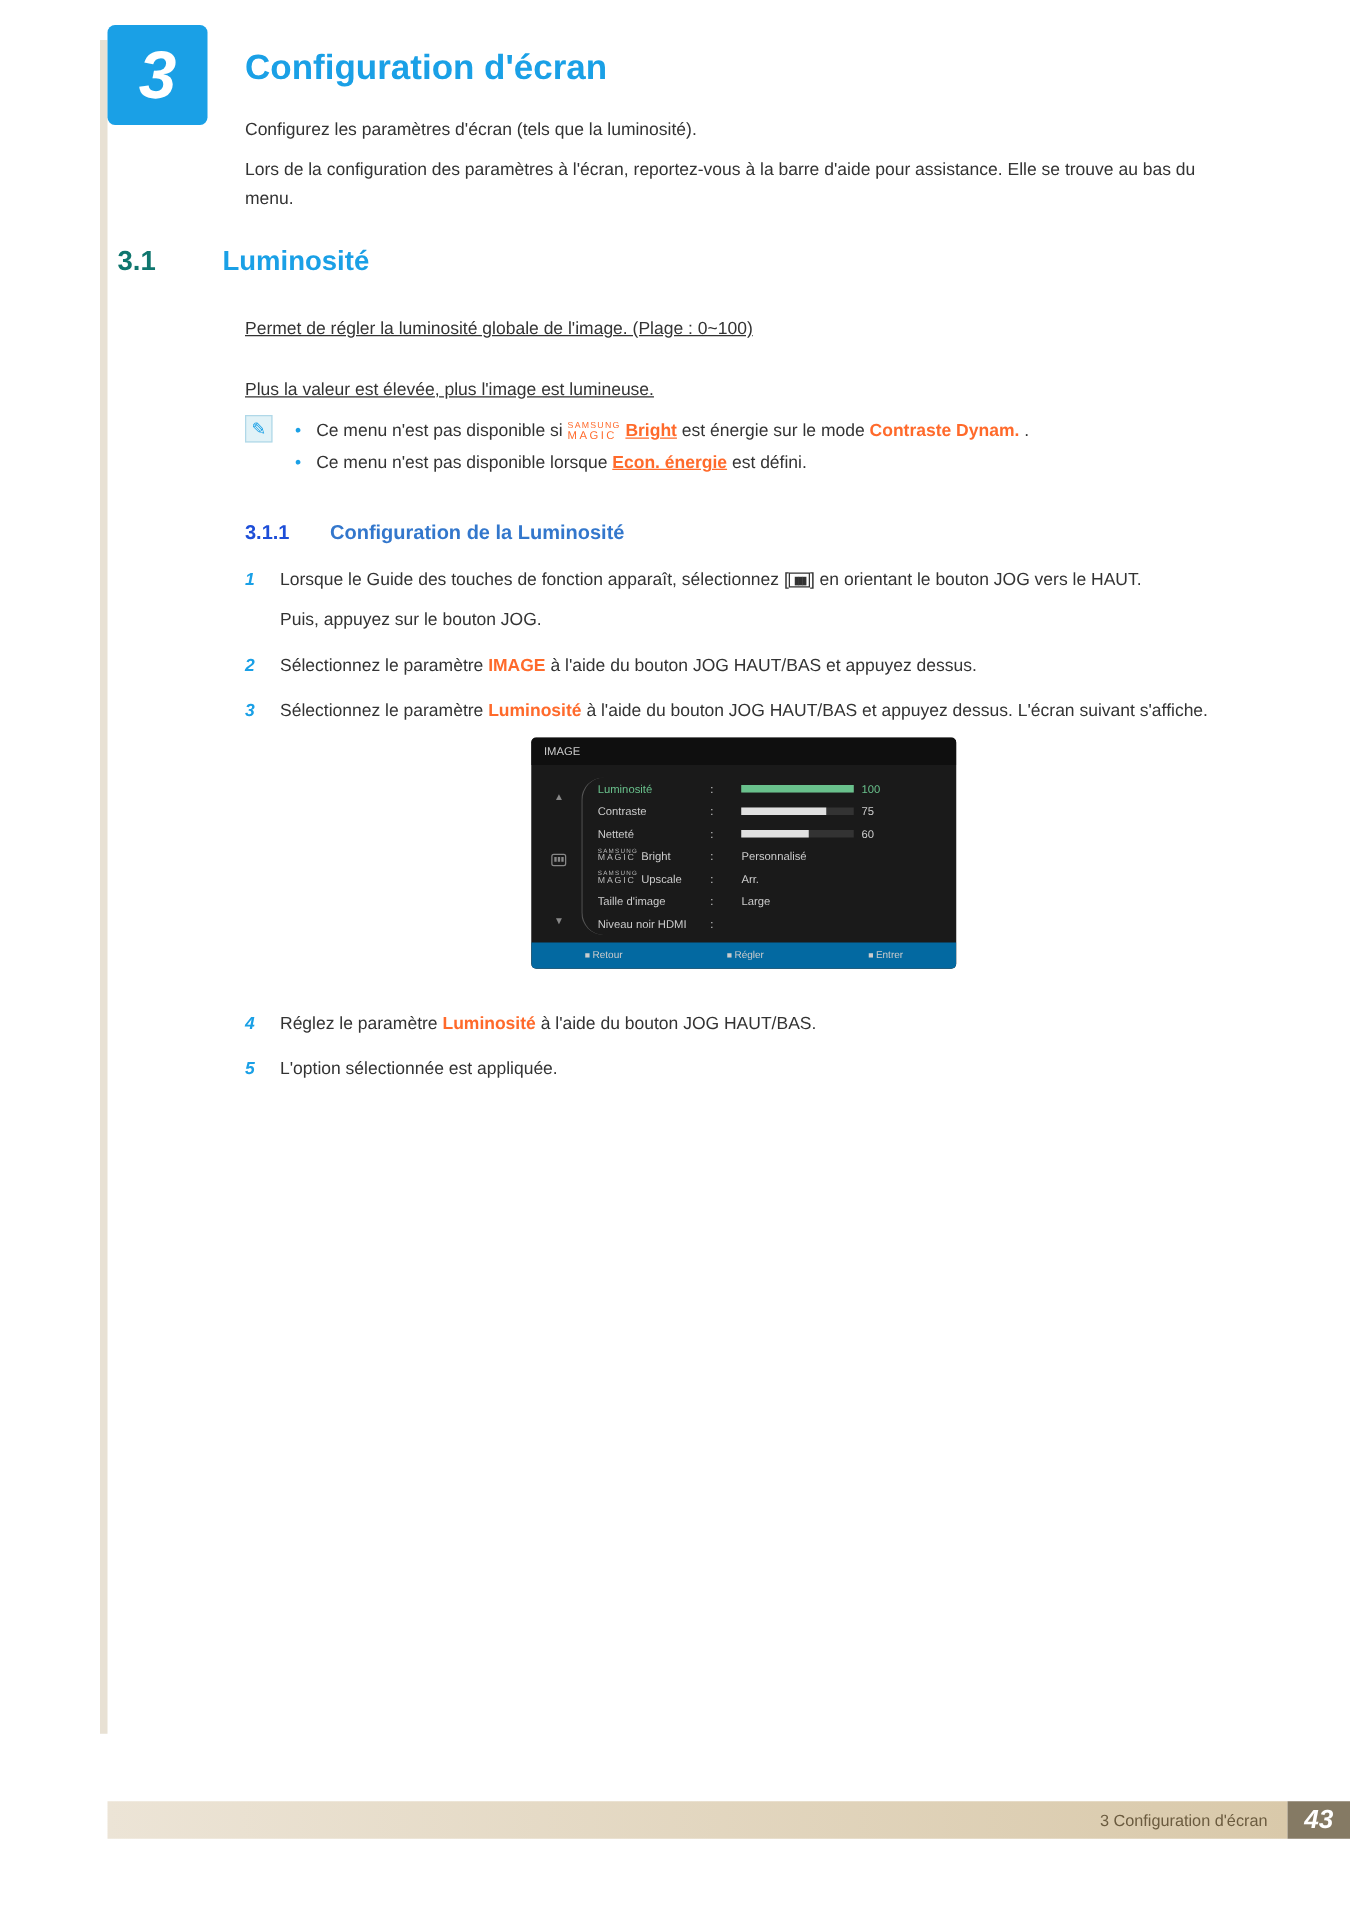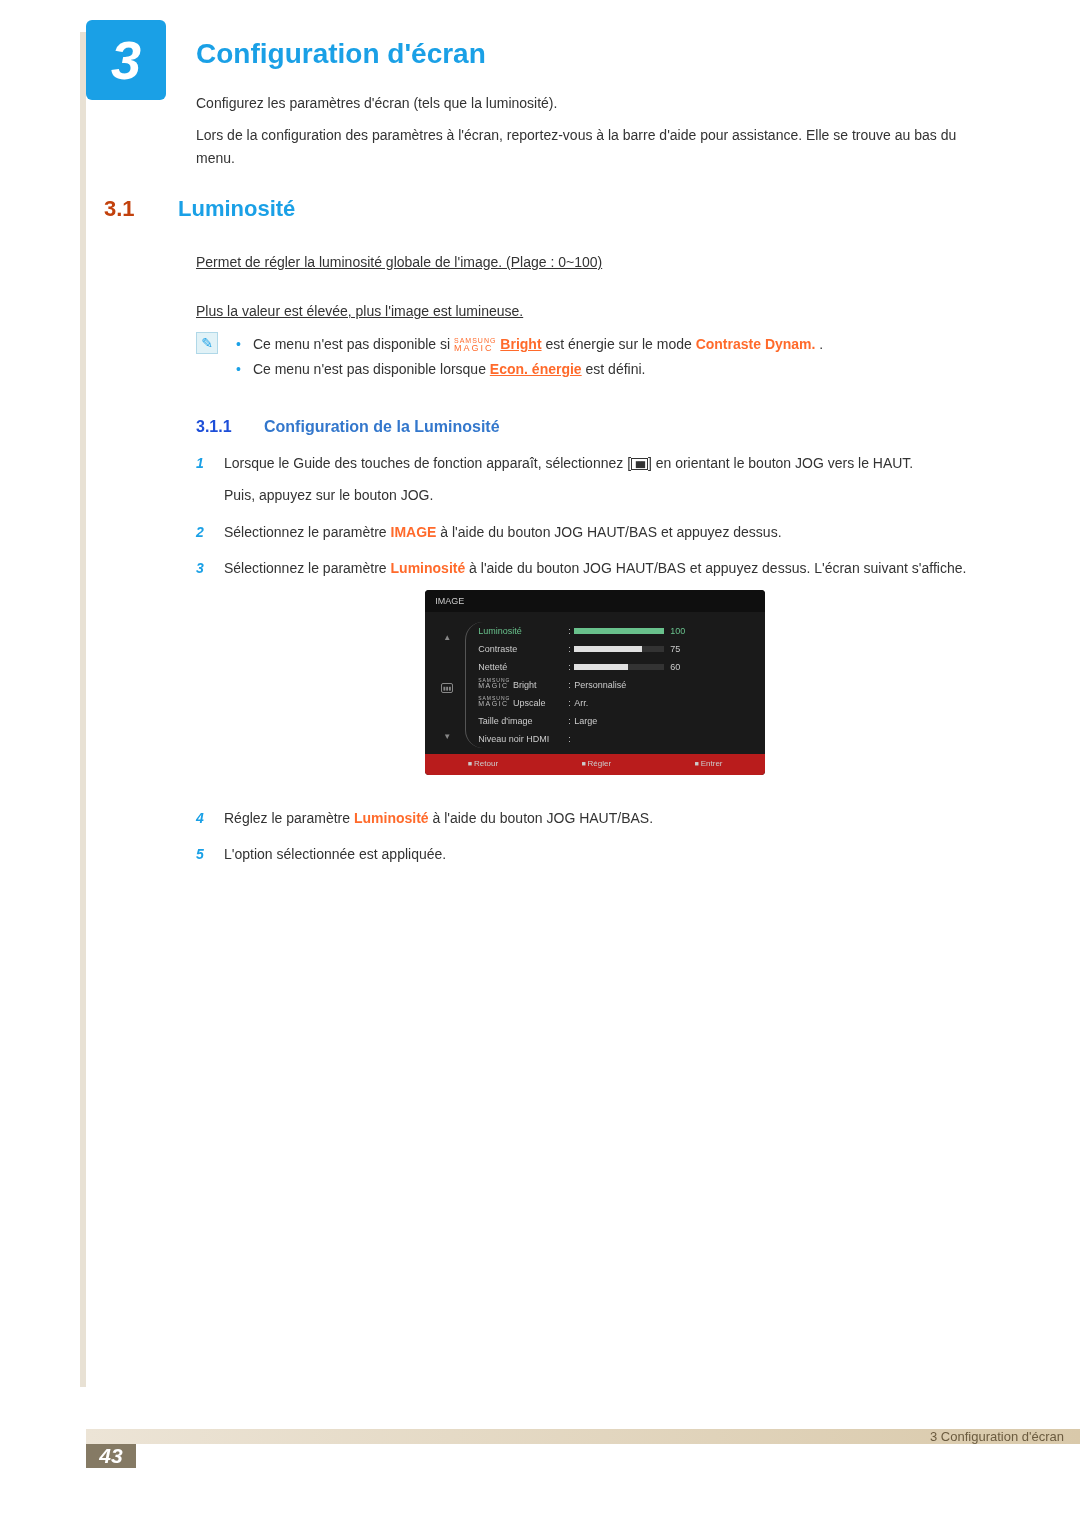--- a/index.html
+++ b/index.html
@@ -3,21 +3,21 @@
 <meta charset="utf-8">
 <style>
   * { box-sizing: border-box; margin: 0; padding: 0; }
   body { font-family: Arial, Helvetica, sans-serif; font-size: 14px; color: #333; background: #fff; width: 1080px; }
   .page { position: relative; width: 1080px; height: 1527px; }
   .left-bar { position: absolute; left: 80px; top: 32px; bottom: 140px; width: 6px; background: #e8e1d4; }
   .chapter-badge { position: absolute; left: 86px; top: 20px; width: 80px; height: 80px; background: #1aa0e6; border-radius: 6px; display: flex; align-items: center; justify-content: center; }
   .chapter-badge span { color: #fff; font-size: 54px; font-weight: bold; font-style: italic; }
   .chapter-title { position: absolute; left: 196px; top: 38px; font-size: 28px; color: #1aa0e6; font-weight: bold; }
   .intro-block { position: absolute; left: 196px; top: 92px; right: 90px; line-height: 1.6; }
-  .sec-num { position: absolute; left: 104px; top: 196px; font-size: 22px; color: #c2410c; font-weight: bold; }
+  .sec-num { position: absolute; left: 94px; top: 196px; font-size: 22px; color: #0f766e; font-weight: bold; }
   .sec-title { position: absolute; left: 178px; top: 196px; font-size: 22px; color: #1aa0e6; font-weight: bold; }
   .sec-body { position: absolute; left: 196px; top: 250px; right: 90px; line-height: 1.8; text-decoration: underline; }
   .note-block { position: absolute; left: 196px; top: 332px; right: 90px; display: flex; gap: 18px; }
   .note-icon { width: 22px; height: 22px; background: #e1f2f7; border: 1px solid #b0d8e8; display: flex; align-items: center; justify-content: center; font-size: 14px; color: #1aa0e6; }
   .note-list { flex: 1; }
   .note-list .note-item { display: flex; gap: 12px; line-height: 1.8; }
   .bullet { color: #1aa0e6; }
   .magic-logo { font-size: 7px; color: #ff6a2b; letter-spacing: 1px; display: inline-block; vertical-align: middle; line-height: 0.9; }
   .magic-logo .bot { font-size: 9px; letter-spacing: 2px; }
   .link-emph { color: #ff6a2b; font-weight: bold; text-decoration: underline; }
@@ -31,29 +31,29 @@
   .osd { width: 340px; margin: 10px auto 18px; background: #1a1a1a; border-radius: 4px; overflow: hidden; color: #ccc; font-size: 9px; }
   .osd-hdr { background: #0f0f0f; padding: 4px 10px; font-size: 9px; }
   .osd-body { display: flex; padding: 10px 14px 6px; gap: 10px; }
   .osd-nav { width: 16px; display: flex; flex-direction:column; align-items:center; justify-content:space-between; padding:10px 0 4px; }
   .nav-arrow { color:#888; font-size:8px; }
   .nav-box { width:12px; height:10px; border:1px solid #888; border-radius:2px; display:flex; align-items:center; justify-content:center; font-size:5px; color:#888; }
   .osd-list { flex:1; border-left: 1px solid #555; padding-left: 12px; border-top-left-radius: 18px; border-bottom-left-radius: 18px; }
   .osd-row { display: flex; align-items: center; height: 18px; }
   .osd-lbl { width: 90px; }
   .osd-col { width: 6px; }
-  .osd-val { flex: 1; display: flex; align-items: center; gap: 6px; }
+  .osd-val { flex: 1; display: flex; align-items: center; gap: 6px; margin-left: 19px; }
   .bar { width: 90px; height: 6px; background: #333; position: relative; }
   .bar-fill { position: absolute; left: 0; top: 0; bottom: 0; }
   .green { color: #69c18c; }
   .osd-magic { font-size:5px; color:#bbb; letter-spacing:1px; line-height:0.9; display:inline-block; }
   .osd-magic .bot { font-size:7px; letter-spacing:1.5px; }
-  .osd-foot { background: #b91c1c; display: flex; justify-content: space-around; padding: 4px 1px; font-size:8px; color:#ccc; }
+  .osd-foot { background: #0369a1; display: flex; justify-content: space-around; padding: 4px 1px; font-size:8px; color:#ccc; }
   .osd-foot span::before { content:"■ "; font-size:7px; }
-  .footer { position: absolute; left: 86px; right: 0; bottom: 68px; height: 30px; display: flex; flex-direction: column; }
+  .footer { position: absolute; left: 86px; right: 0; bottom: 56px; height: 30px; display: flex; }
   .foot-bar { flex:1; background: linear-gradient(90deg, #ece4d6 0%, #d9c9aa 100%); display:flex; align-items:center; justify-content:flex-end; padding-right:16px; color:#6b5b3f; font-size:13px; }
   .foot-page { width: 50px; background: #857a64; display:flex; align-items:center; justify-content:center; color:#fff; font-weight:bold; font-size:21px; font-style: italic; }
 </style>
 </head>
 <body>
 
 <div class="page">
   <div class="left-bar"></div>
 
   <div class="chapter-badge">

